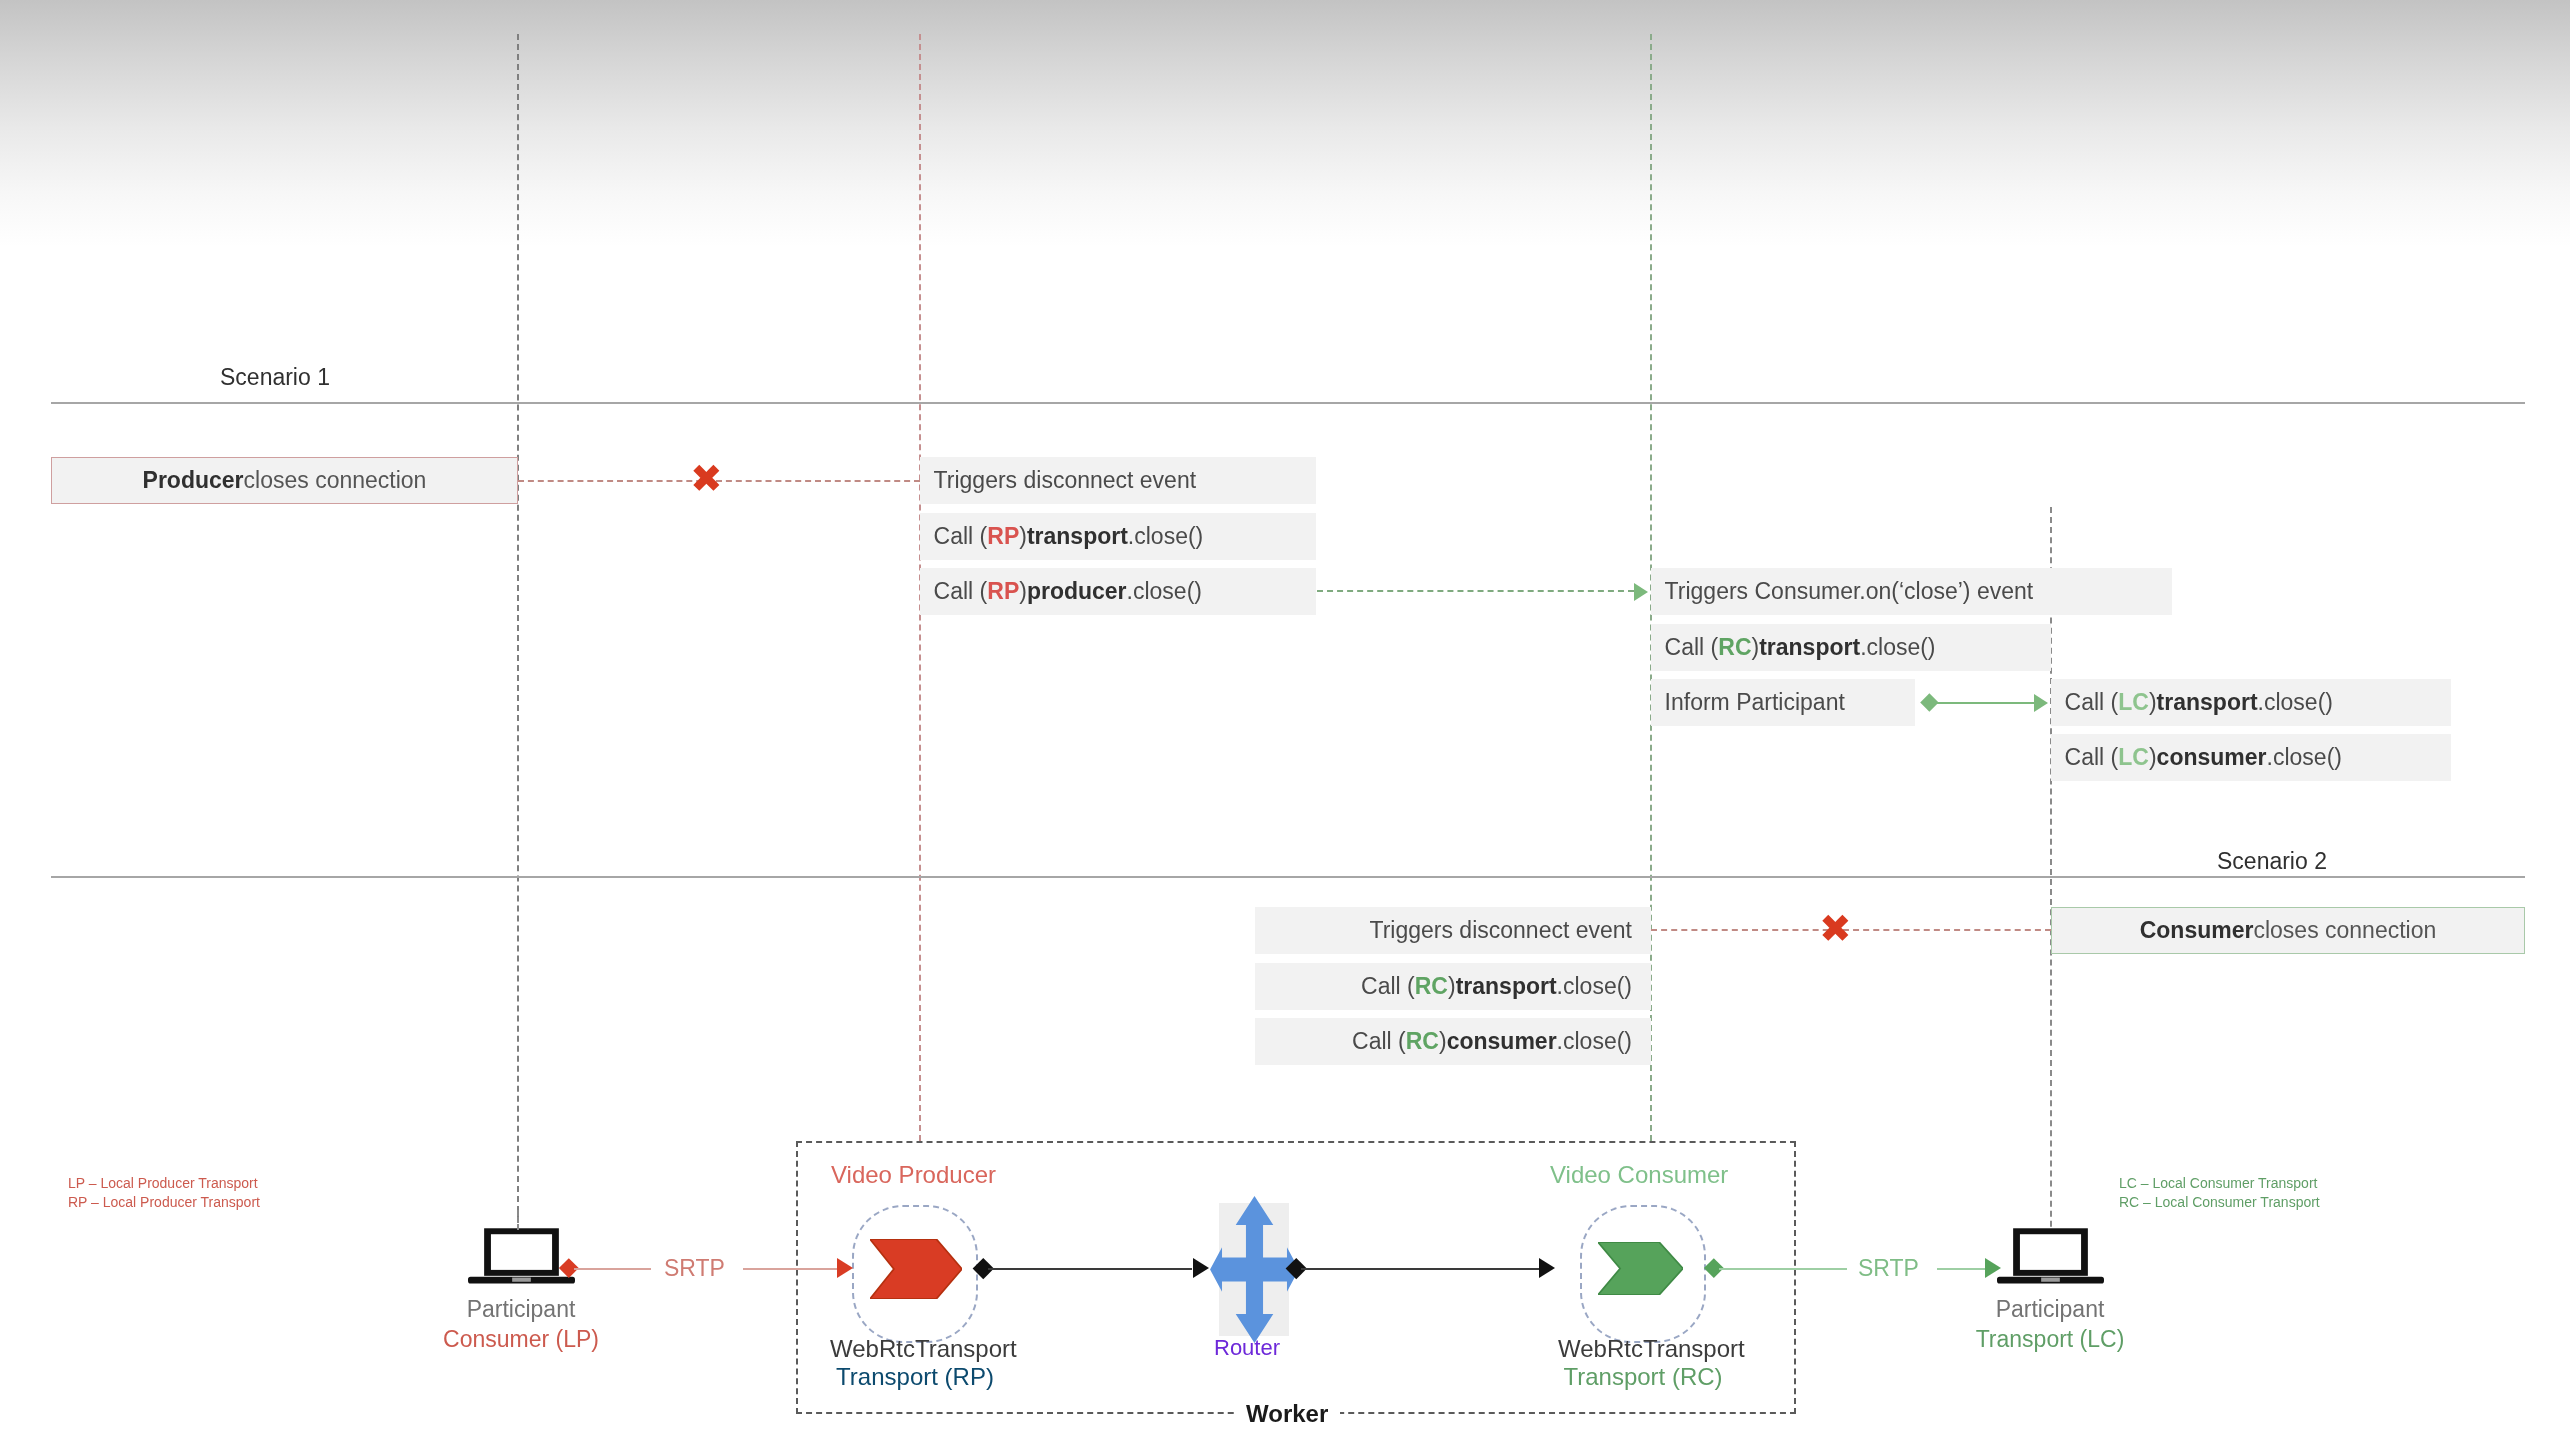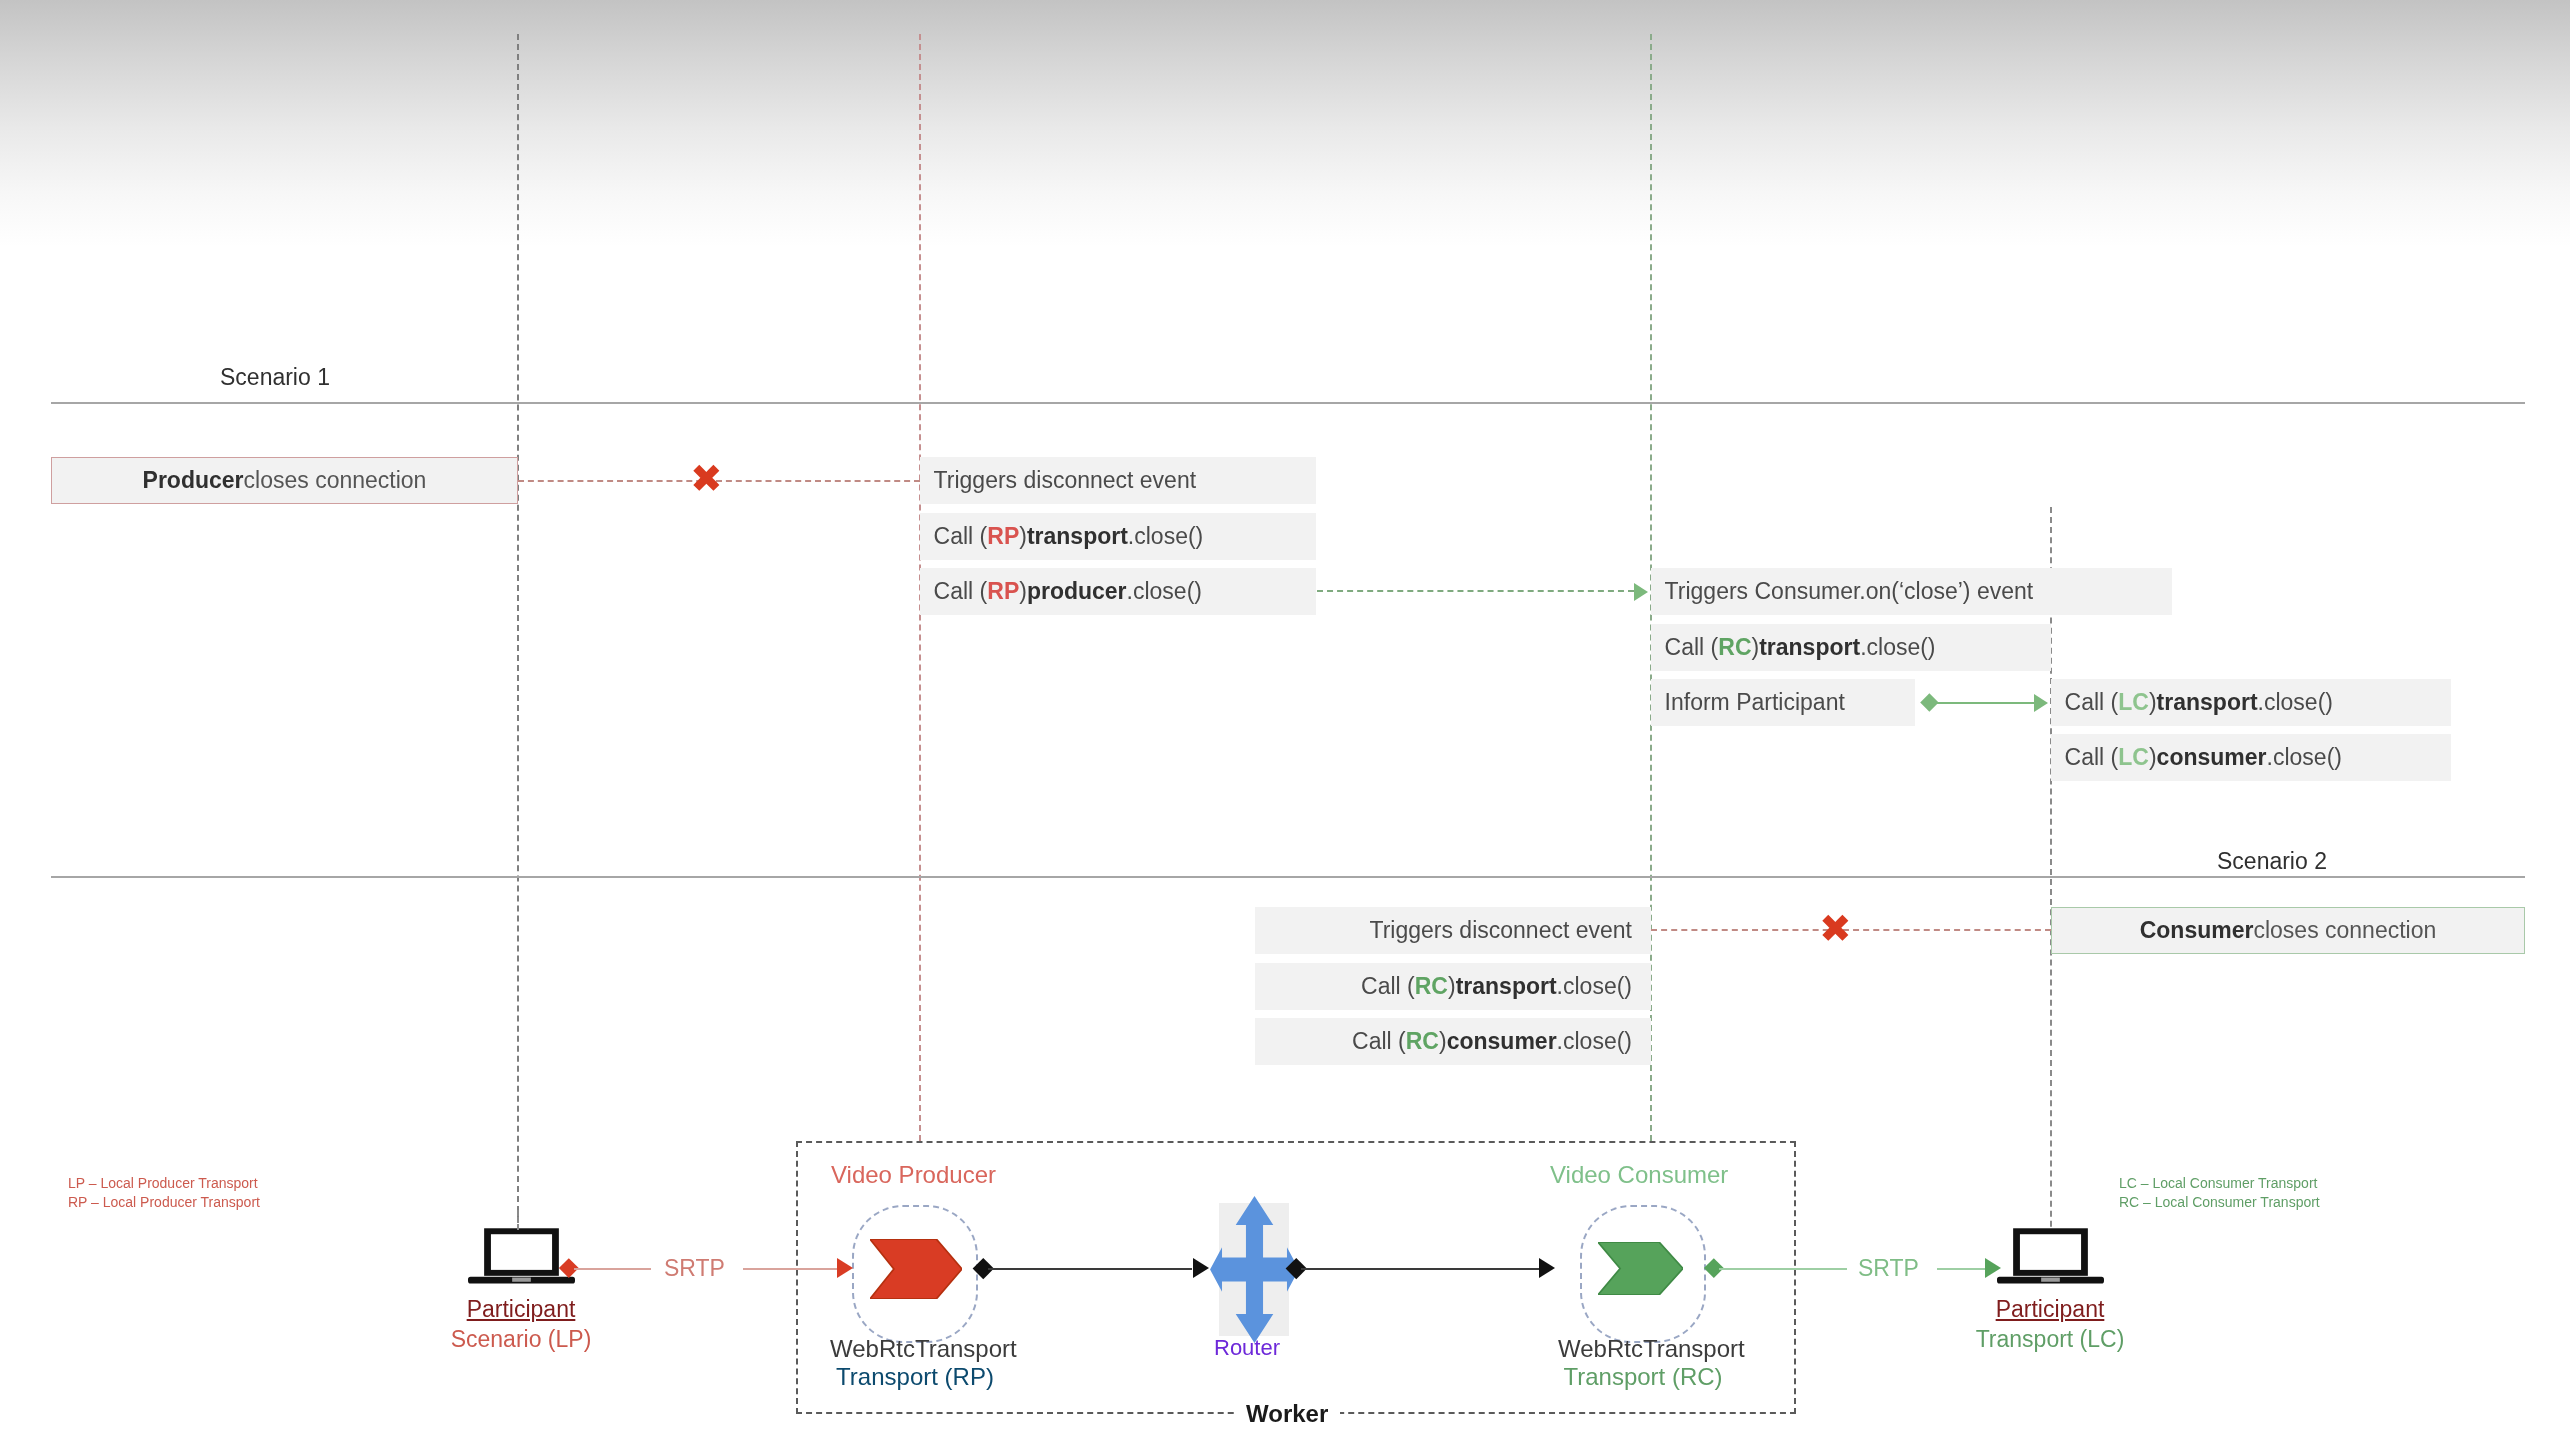--- a/index.html
+++ b/index.html
@@ -71,21 +71,21 @@
   .blackline{position:absolute;height:0;border-top:2.6px solid #3a3a3a;}
   .bdiamond{position:absolute;width:14.5px;height:14.5px;background:#111;transform:rotate(45deg);}
   .bhead{position:absolute;width:0;height:0;border-top:10.2px solid transparent;border-bottom:10.2px solid transparent;border-left:16px solid #111;}
 
   .legend{position:absolute;font-size:14px;line-height:1.35;white-space:nowrap;}
   .lg-red{color:#cc5a4e;}
   .lg-green{color:#5f9e66;}
 
   .laptop{position:absolute;}
   .plabel{position:absolute;text-align:center;font-size:23px;line-height:1.3;white-space:nowrap;}
-  .plabel .p1{color:#7f1d1d;text-decoration:underline;}
+  .plabel .p1{color:#737373;}
   .srtp{position:absolute;font-size:23px;white-space:nowrap;}
   .srtp-red{color:#cf7b72;}
   .srtp-green{color:#7fbd86;}
   .thinline{position:absolute;height:0;border-top:2.6px solid;}
   .tl-r{border-top-color:#d9a39c;}
   .tl-g{border-top-color:#9ecfa4;}
   .sdiamond{position:absolute;width:13.6px;height:13.6px;transform:rotate(45deg);}
   .shead{position:absolute;width:0;height:0;border-top:10.2px solid transparent;border-bottom:10.2px solid transparent;}
   .vstub{position:absolute;width:0;border-left:2.6px dashed #8a8a8a;}
 </style>
@@ -246,21 +246,21 @@
 
   <svg class="laptop" style="left:468px;top:1228px;" width="107" height="60" viewBox="0 0 126 70">
     <rect x="19" y="0" width="88" height="56" fill="#111"></rect>
     <rect x="27" y="7" width="72" height="42" fill="#fff"></rect>
     <rect x="0" y="57" width="126" height="8" rx="3" fill="#111"></rect>
     <rect x="52" y="58" width="22" height="5" fill="#9a9a9a"></rect>
   </svg>
   <div class="vstub" style="left:517px;top:1210px;height:20.4px;"></div>
   <div class="plabel" style="left:436px;top:1295px;width:170px;">
     <div class="p1">Participant</div>
-    <div style="color:#cc5a4e;">Scenario (LP)</div>
+    <div style="color:#cc5a4e;">Consumer (LP)</div>
   </div>
 
   <div class="sdiamond" style="left:562px;top:1261px;background:#d93c24;"></div>
   <div class="thinline tl-r" style="left:574px;top:1268px;width:77px;"></div>
   <div class="srtp srtp-red" style="left:664px;top:1255px;">SRTP</div>
   <div class="thinline tl-r" style="left:743px;top:1268px;width:94px;"></div>
   <div class="shead" style="left:837px;top:1258px;border-left:16px solid #d93c24;"></div>
 
   <svg class="laptop" style="left:1997px;top:1228px;" width="107" height="60" viewBox="0 0 126 70">
     <rect x="19" y="0" width="88" height="56" fill="#111"></rect>

